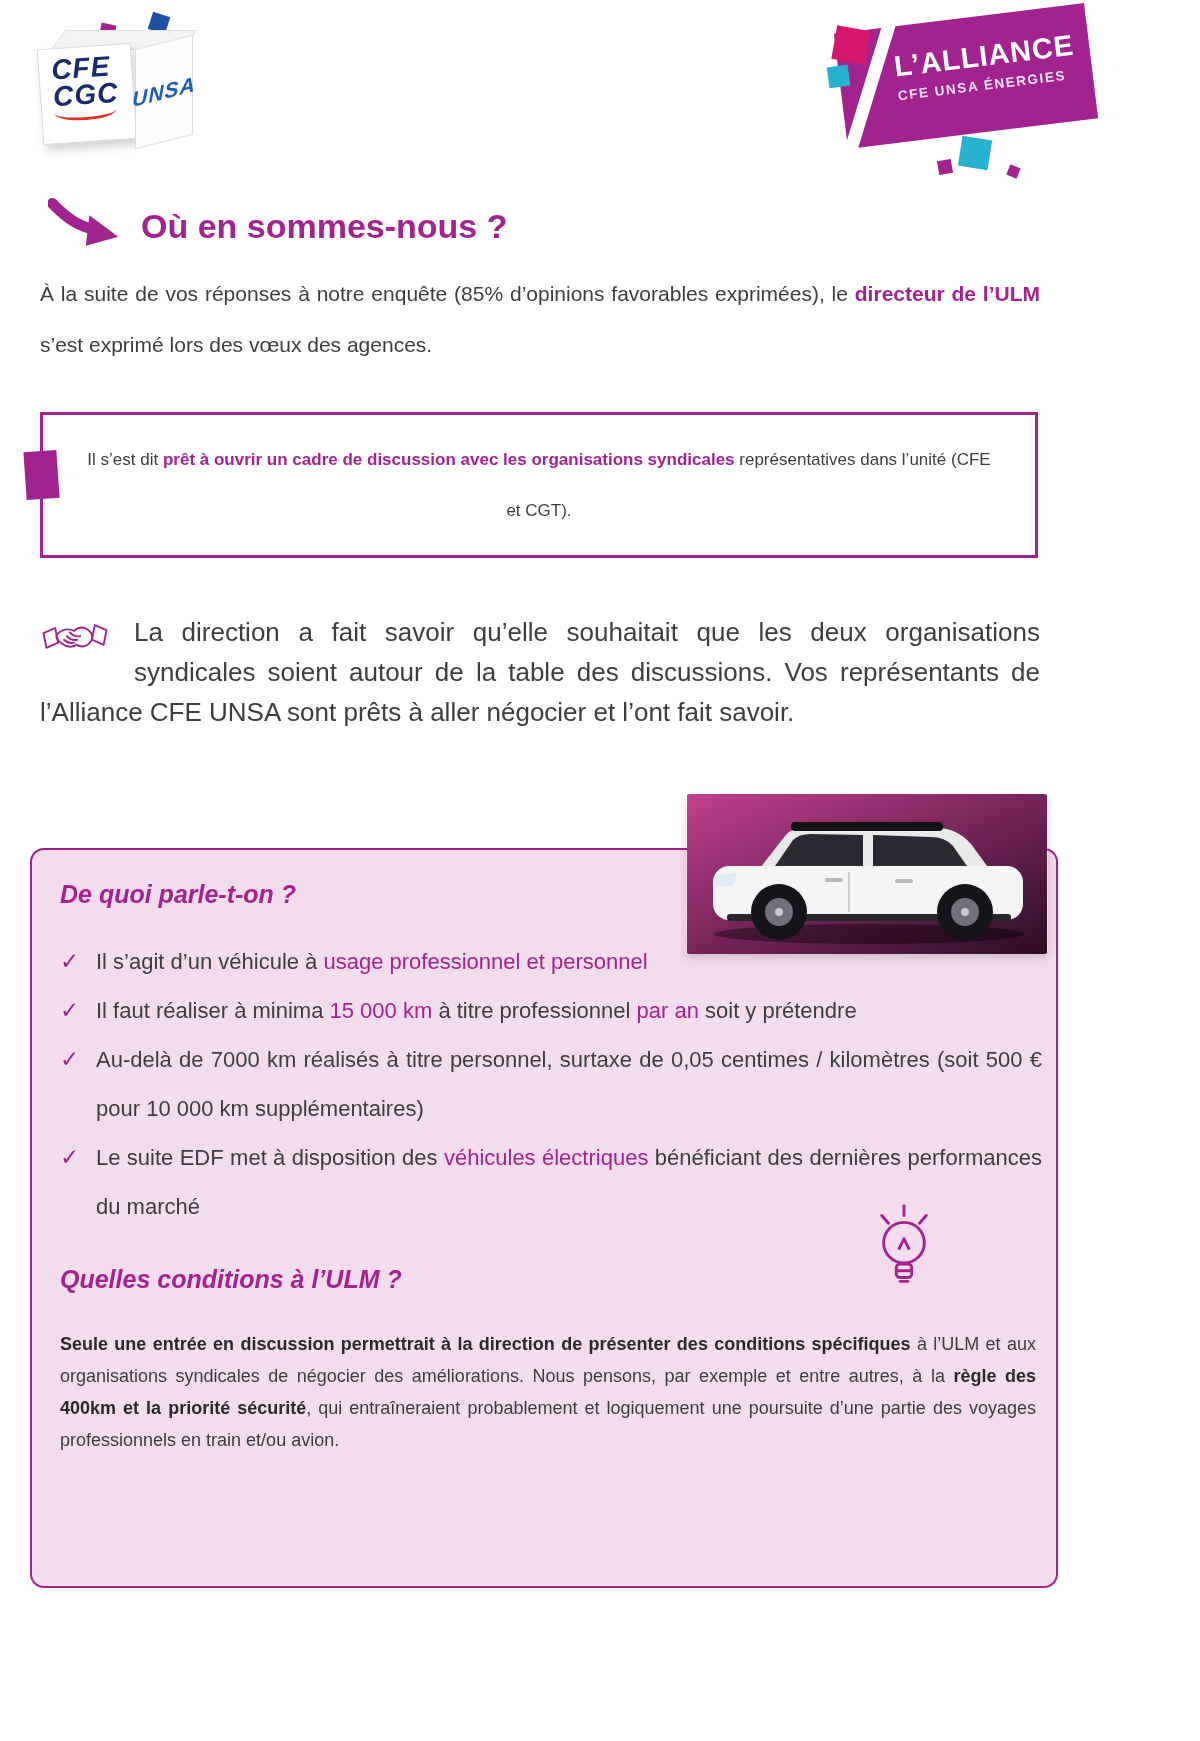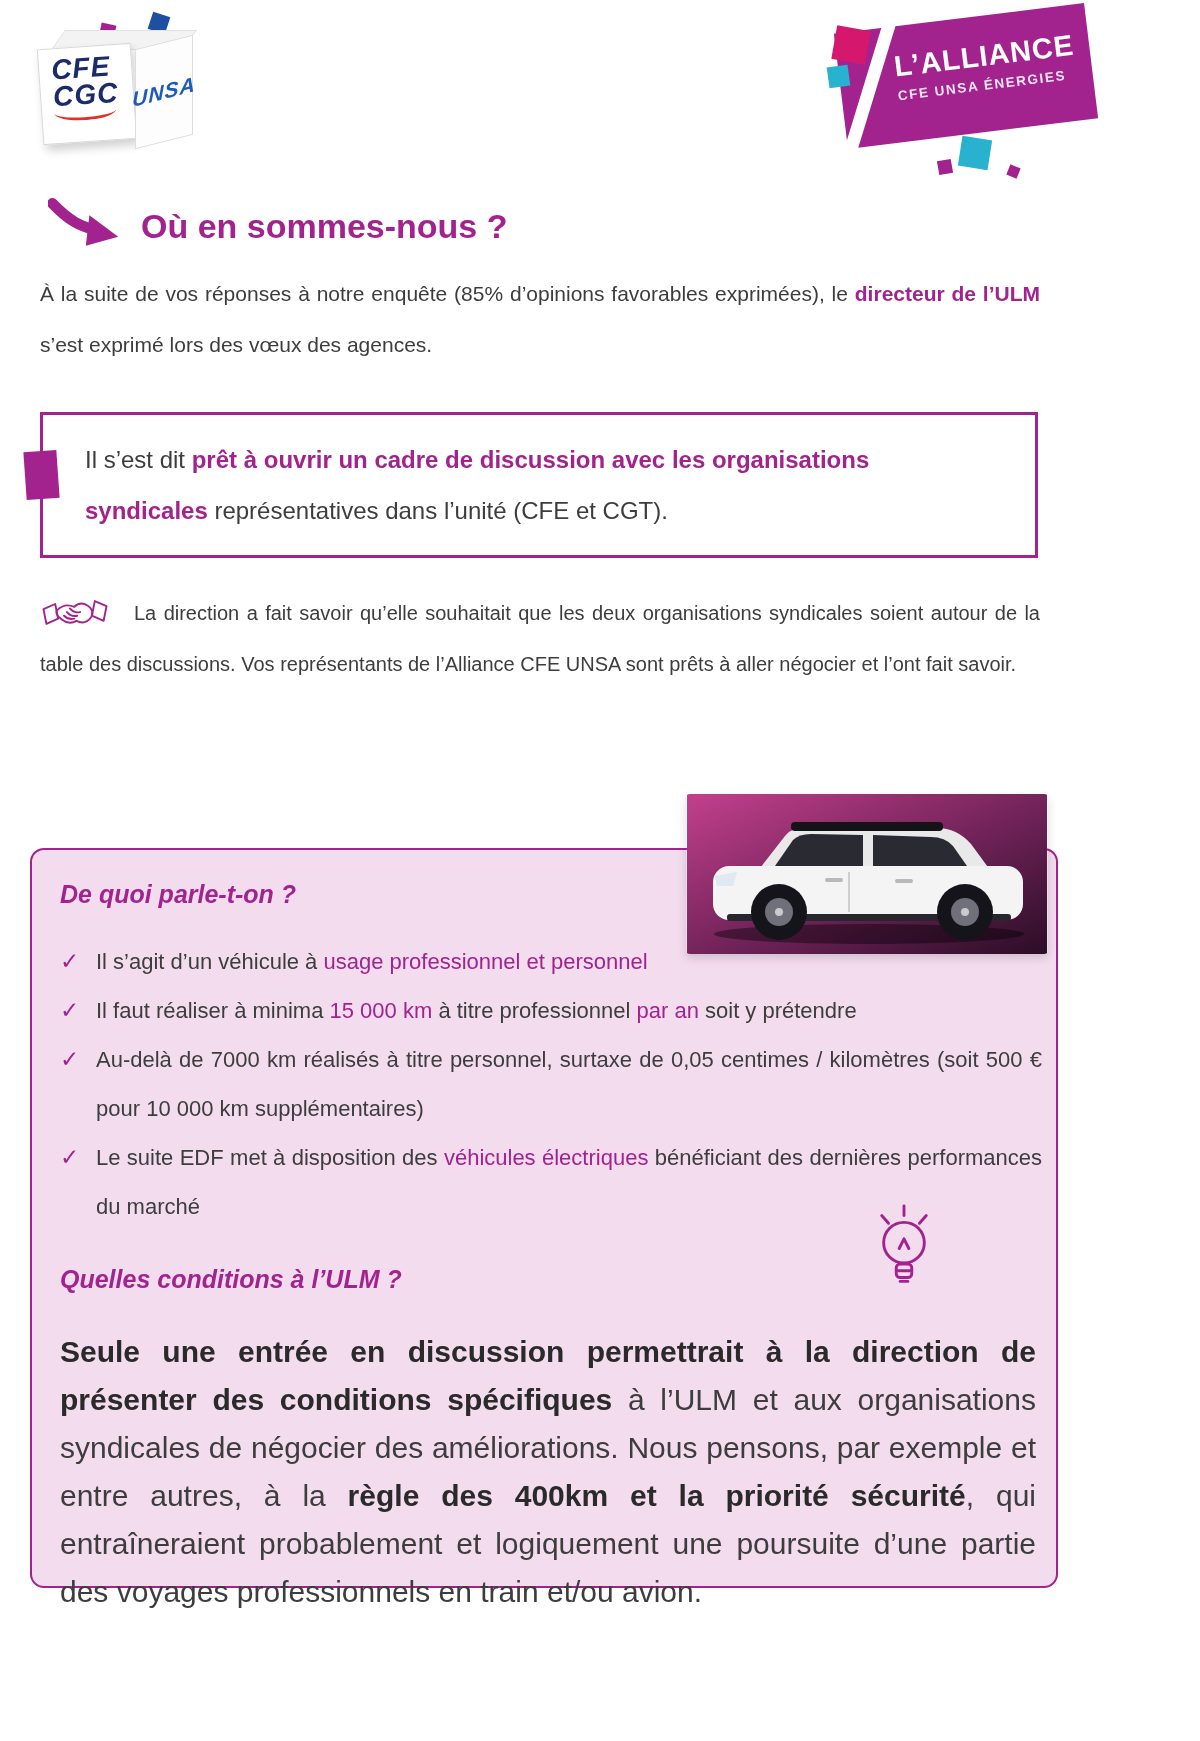--- a/index.html
+++ b/index.html
@@ -49,43 +49,43 @@
   .intro-row{position:absolute;left:48px;top:198px;display:flex;align-items:center;gap:21px;}
   .arrow-icon svg{display:block;}
   .intro-row h2{color:var(--accent);font-size:34px;font-weight:700;}
   .intro-para{position:absolute;left:40px;top:268px;width:1000px;
     font-size:21px;line-height:51px;text-align:justify;}
 
   
   .highlight-box{position:absolute;left:40px;top:412px;width:998px;height:146px;
     border:3px solid var(--accent);display:flex;align-items:center;justify-content:center;
     padding:0 42px;}
-  .highlight-box p{font-size:24px;line-height:51px;width:100%;}
+  .highlight-box p{text-align:center;font-size:17px;line-height:51px;width:100%;}
   .tab-square{position:absolute;left:-18px;top:36px;width:33px;height:48px;
     background:var(--accent);transform:rotate(-4deg);}
 
   
-  .handshake-wrap{position:absolute;left:40px;top:588px;width:1000px;
-    font-size:20px;line-height:51px;text-align:justify;}
+  .handshake-wrap{position:absolute;left:40px;top:612px;width:1000px;
+    font-size:26px;line-height:40px;text-align:justify;}
   .handshake-icon{float:left;width:66px;height:44px;margin:5px 26px 0 2px;}
 
   
   .car{position:absolute;left:686px;top:794px;width:362px;height:160px;z-index:3;
     border-radius:4px;overflow:hidden;box-shadow:0 4px 10px rgba(0,0,0,.15);}
 
   
   .info-box{position:absolute;left:30px;top:848px;width:1028px;height:740px;
     background:var(--pink-bg);border:2px solid var(--accent);border-radius:14px;}
   .info-box h3{font-style:italic;font-weight:700;color:var(--accent);font-size:25px;}
   .h3-1{margin:30px 2px 0 28px;}
   .h3-2{margin:34px 0 7px 28px;}
   .bullets{margin:28px 14px 0 28px;}
   .bullet{position:relative;padding-left:36px;font-size:22px;line-height:49px;text-align:justify;}
   .check{position:absolute;left:0;top:0;color:var(--accent);font-size:23px;}
-  .conditions-para{margin:34px 20px 0 28px;font-size:30px;line-height:48px;text-align:justify;}
+  .conditions-para{margin:34px 20px 0 28px;font-size:18px;line-height:32px;text-align:justify;}
   .bulb-icon{position:absolute;left:838px;top:352px;width:68px;height:92px;}
 
   
   .accent{color:var(--accent);}
   .accent-bold{color:var(--accent);font-weight:700;}
   .bold{font-weight:700;color:#2a2a2a;}
 </style>
 </head>
 <body>
 

